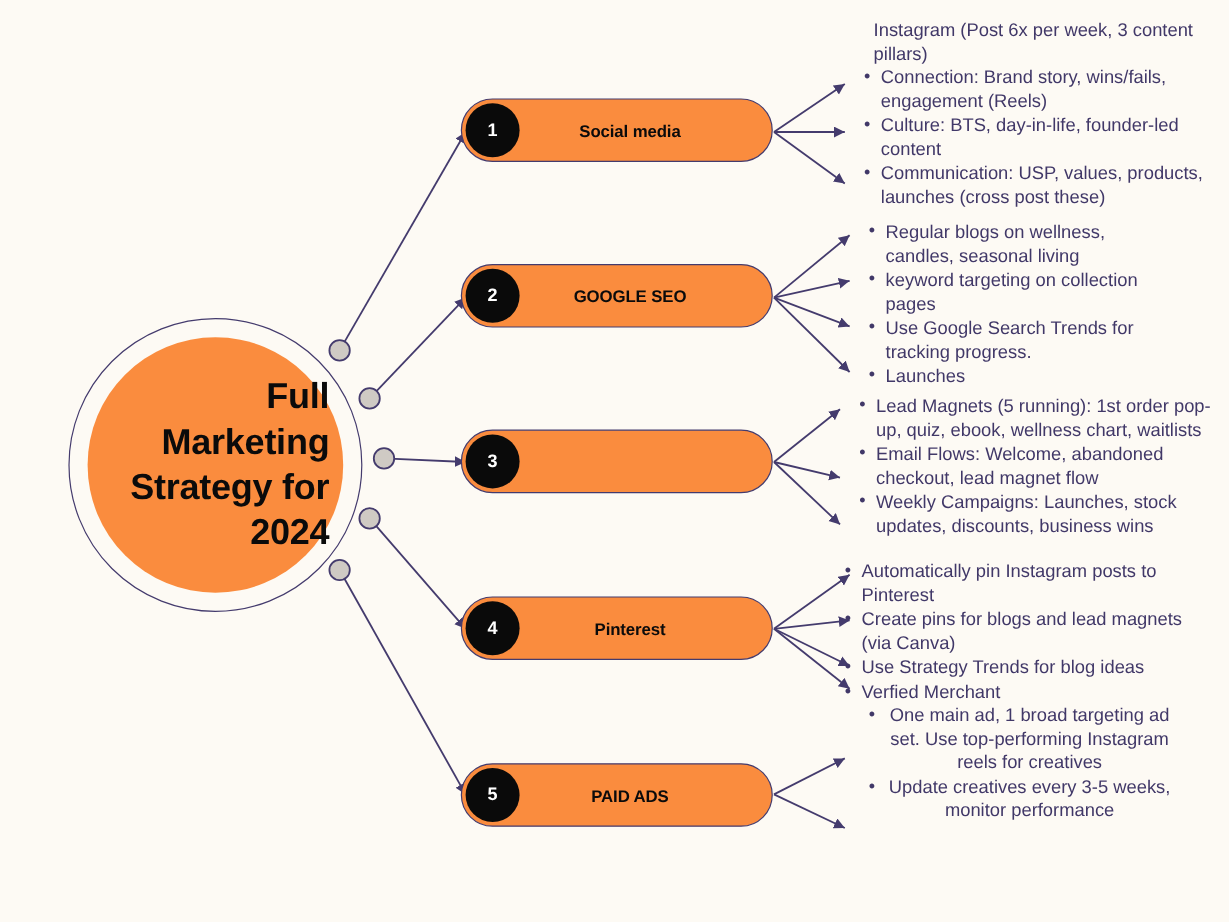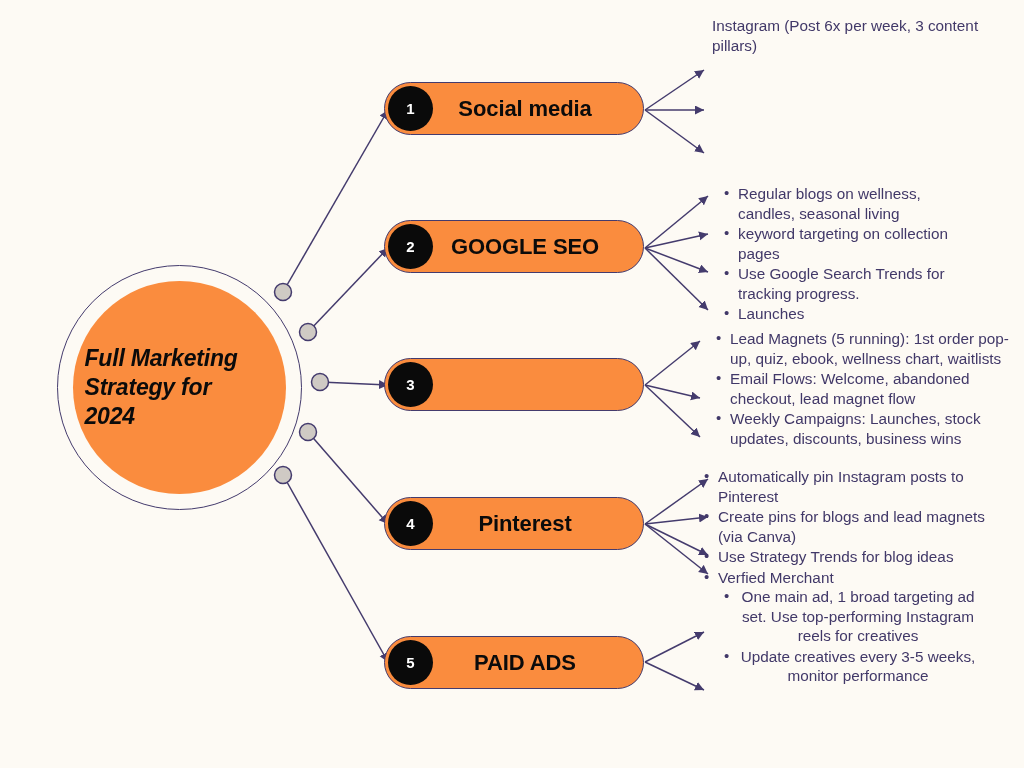--- a/index.html
+++ b/index.html
@@ -46,28 +46,27 @@
     width: 213px;
     height: 213px;
     border-radius: 50%;
     background: #fa8c3e;
     display: flex;
     align-items: center;
     justify-content: center;
   }
   .hub-label {
     color: #0b0b0b;
-    font-size: 23px;
+    font-size: 30px;
     font-weight: bold;
     line-height: 1.26;
-    text-align: left;
+    text-align: right;
     letter-spacing: -0.2px;
     width: 190px;
     white-space: pre-line;
-    font-style: italic;
   }
 
   
   .pill {
     position: absolute;
     width: 260px;
     height: 53px;
     border-radius: 27px;
     background: #fa8c3e;
     border: 1.6px solid #443b6d;
@@ -89,34 +88,34 @@
     display: flex;
     align-items: center;
     justify-content: center;
   }
   .pill-label {
     flex: 1;
     text-align: center;
     padding-left: 34px;
     padding-right: 12px;
     color: #0b0b0b;
-    font-size: 22px;
+    font-size: 14px;
     font-weight: bold;
     letter-spacing: -0.1px;
   }
 
   
   .notes {
     position: absolute;
     color: #413868;
     font-size: 15.3px;
     line-height: 1.28;
   }
   .notes .lead {
-    margin: 0 0 0 0;
+    margin: 0 0 0 16px;
     padding: 0;
   }
   .notes ul {
     margin: 0;
     padding: 0 0 0 22px;
     list-style: none;
   }
   .notes li {
     position: relative;
     margin: 0 0 1px 0;
@@ -187,20 +186,25 @@
 Strategy for
 2024</div>
   </div>
 
   <div class="pill" style="left:384px; top:82px;">
     <div class="pill-badge">1</div>
     <div class="pill-label">Social media</div>
   </div>
   <div class="notes" style="left:712px; top:16px; width:312px;">
     <div class="lead">Instagram (Post 6x per week, 3 content pillars)</div>
+    <ul>
+      <li>Connection: Brand story, wins/fails, engagement (Reels)</li>
+      <li>Culture: BTS, day-in-life, founder-led content</li>
+      <li>Communication: USP, values, products, launches (cross post these)</li>
+    </ul>
   </div>
 
   <div class="pill" style="left:384px; top:220px;">
     <div class="pill-badge">2</div>
     <div class="pill-label">GOOGLE SEO</div>
   </div>
   <div class="notes" style="left:716px; top:184px; width:250px;">
     <ul>
       <li>Regular blogs on wellness, candles, seasonal living</li>
       <li> keyword targeting on collection pages</li>

